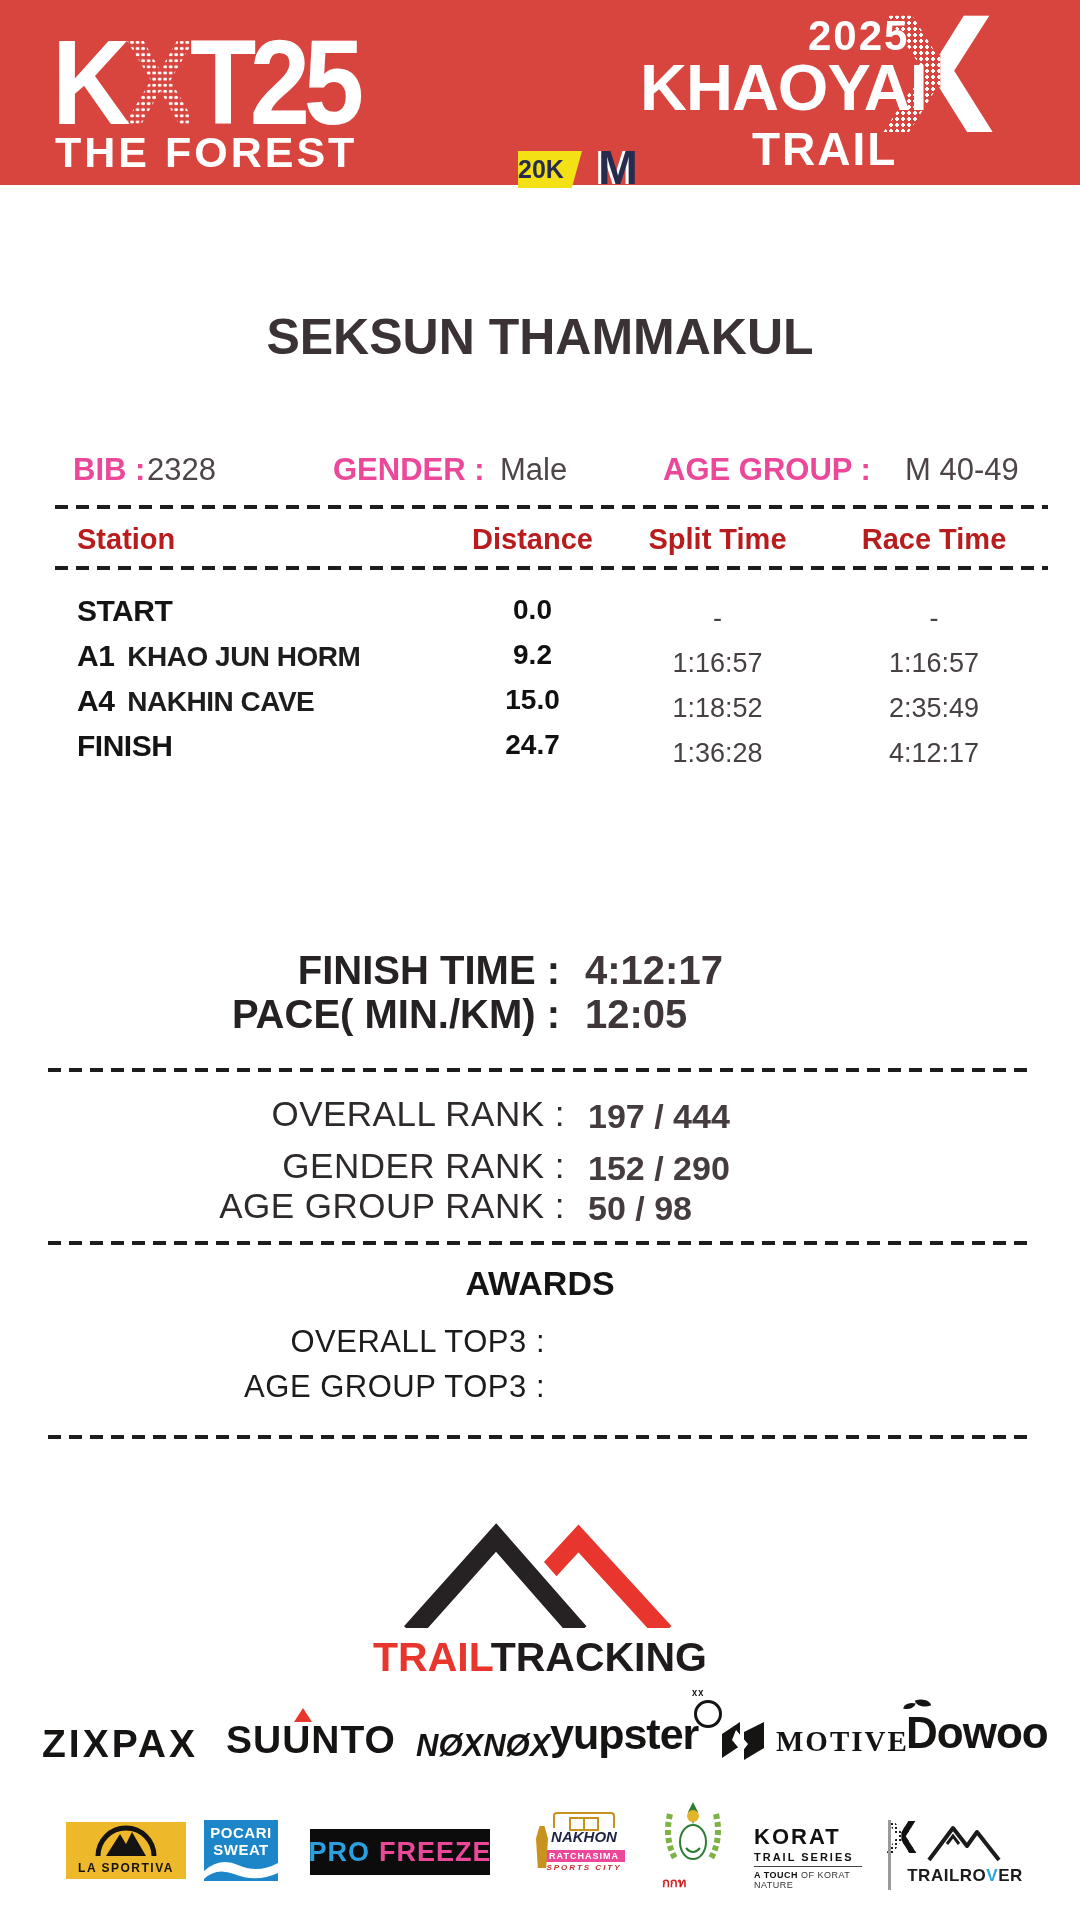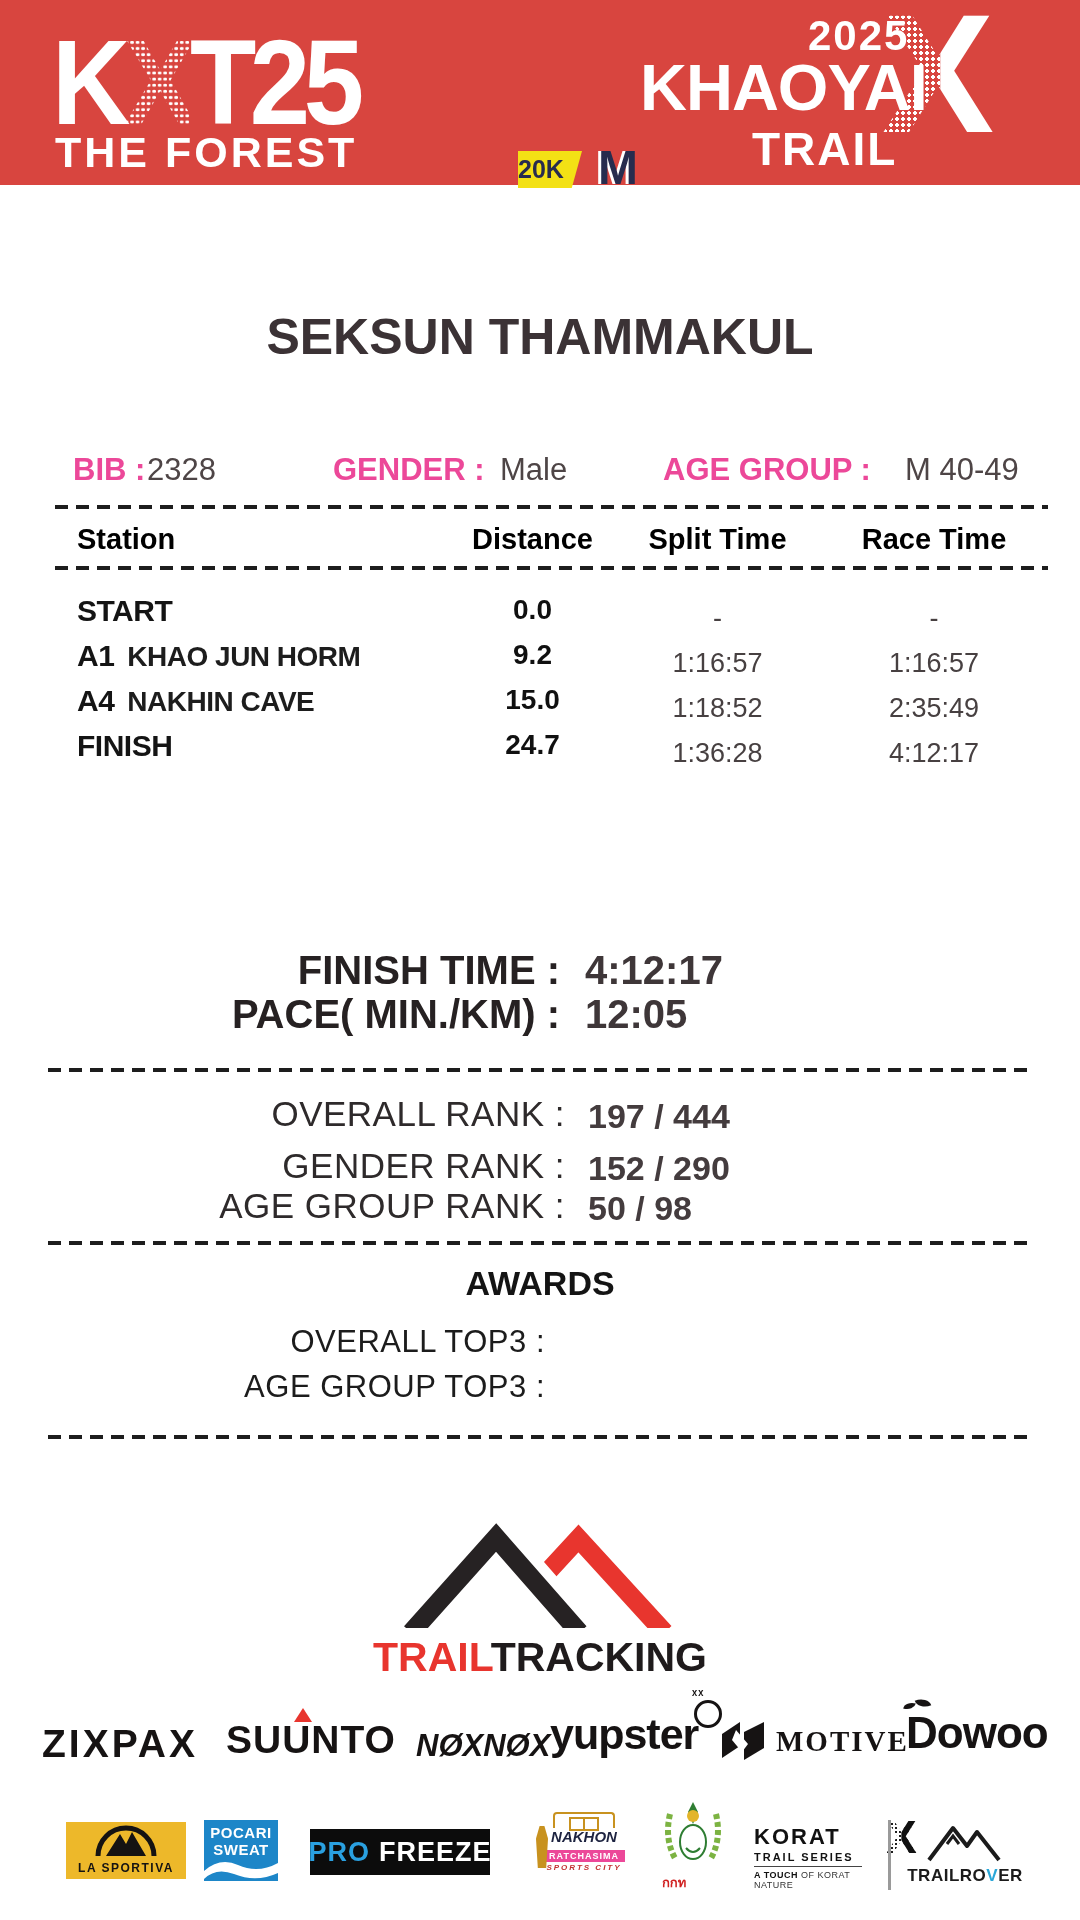--- a/index.html
+++ b/index.html
@@ -49,21 +49,21 @@
                font-weight:700;font-size:50px;letter-spacing:0px;}
   .info-label{font-weight:700;color:#ec4899;font-size:31px;}
   .info-value{font-weight:400;color:#4e4546;font-size:31px;}
 
   
   .dash{height:4px;background:repeating-linear-gradient(90deg,#1d1d1d 0 13px,rgba(0,0,0,0) 13px 21px);}
 
   
   .tbl{left:55px;top:505px;width:993px;}
   .tbl-grid{display:grid;grid-template-columns:395px 165px 205px 228px;align-items:start;}
-  .th{font-weight:700;font-size:29px;color:#000000;}
+  .th{font-weight:700;font-size:29px;color:#b91c1c;}
   .station-cell{padding-left:22px;text-align:left;}
   .c{text-align:center;}
   .code{font-weight:700;color:#141414;font-size:30px;letter-spacing:-.5px;}
   .sname{font-weight:700;color:#1d1d1d;font-size:28px;letter-spacing:-.5px;margin-left:13px;}
   .dist{font-weight:700;color:#101010;font-size:28px;}
   .time{font-weight:400;color:#474041;font-size:27px;padding-top:9px;}
 
   
   .sum-label{font-weight:700;font-size:40px;color:#262122;text-align:right;width:560px;left:0;}
   .sum-value{font-weight:700;font-size:40px;color:#3e3638;left:585px;}
@@ -95,21 +95,21 @@
 
   
   .lasportiva{left:66px;top:1822px;width:120px;height:57px;background:#edb82a;
               display:flex;flex-direction:column;align-items:center;justify-content:flex-end;}
   .lasportiva .txt{font-size:12px;font-weight:700;letter-spacing:1.5px;color:#151312;padding-bottom:4px;}
   .pocari{left:204px;top:1820px;width:74px;height:61px;background:#1d86c8;overflow:hidden;}
   .pocari .p1{font-size:15px;font-weight:700;color:#fff;letter-spacing:.5px;text-align:center;margin-top:5px;line-height:1.1;}
   .profreeze{left:310px;top:1829px;width:180px;height:46px;background:#0c0c0c;
              display:flex;align-items:center;justify-content:center;gap:9px;}
   .profreeze .pro{color:#2aa0e0;font-weight:700;font-size:27px;letter-spacing:1px;}
-  .profreeze .frz{color:#ffffff;font-weight:700;font-size:27px;letter-spacing:1px;}
+  .profreeze .frz{color:#ec4899;font-weight:700;font-size:27px;letter-spacing:1px;}
 
   .nakhon{left:534px;top:1812px;width:100px;height:74px;text-align:center;}
   .nakhon .arch{margin:0 auto;width:62px;height:16px;border:2px solid #c8921f;border-bottom:none;
                 border-radius:4px 4px 0 0;box-sizing:border-box;position:relative;}
   .nakhon .arch:before{content:"";position:absolute;left:14px;top:3px;width:12px;height:10px;border:2px solid #c8921f;}
   .nakhon .arch:after{content:"";position:absolute;right:14px;top:3px;width:12px;height:10px;border:2px solid #c8921f;}
   .nakhon .nk{font-size:15px;font-weight:700;font-style:italic;color:#1d2340;
               text-shadow:1px 1px 0 #fff,-1px -1px 0 #fff;letter-spacing:0;}
   .nakhon .rt{display:inline-block;font-size:9px;font-weight:700;color:#fff;background:#ec4899;
               padding:1px 6px;letter-spacing:1px;}

